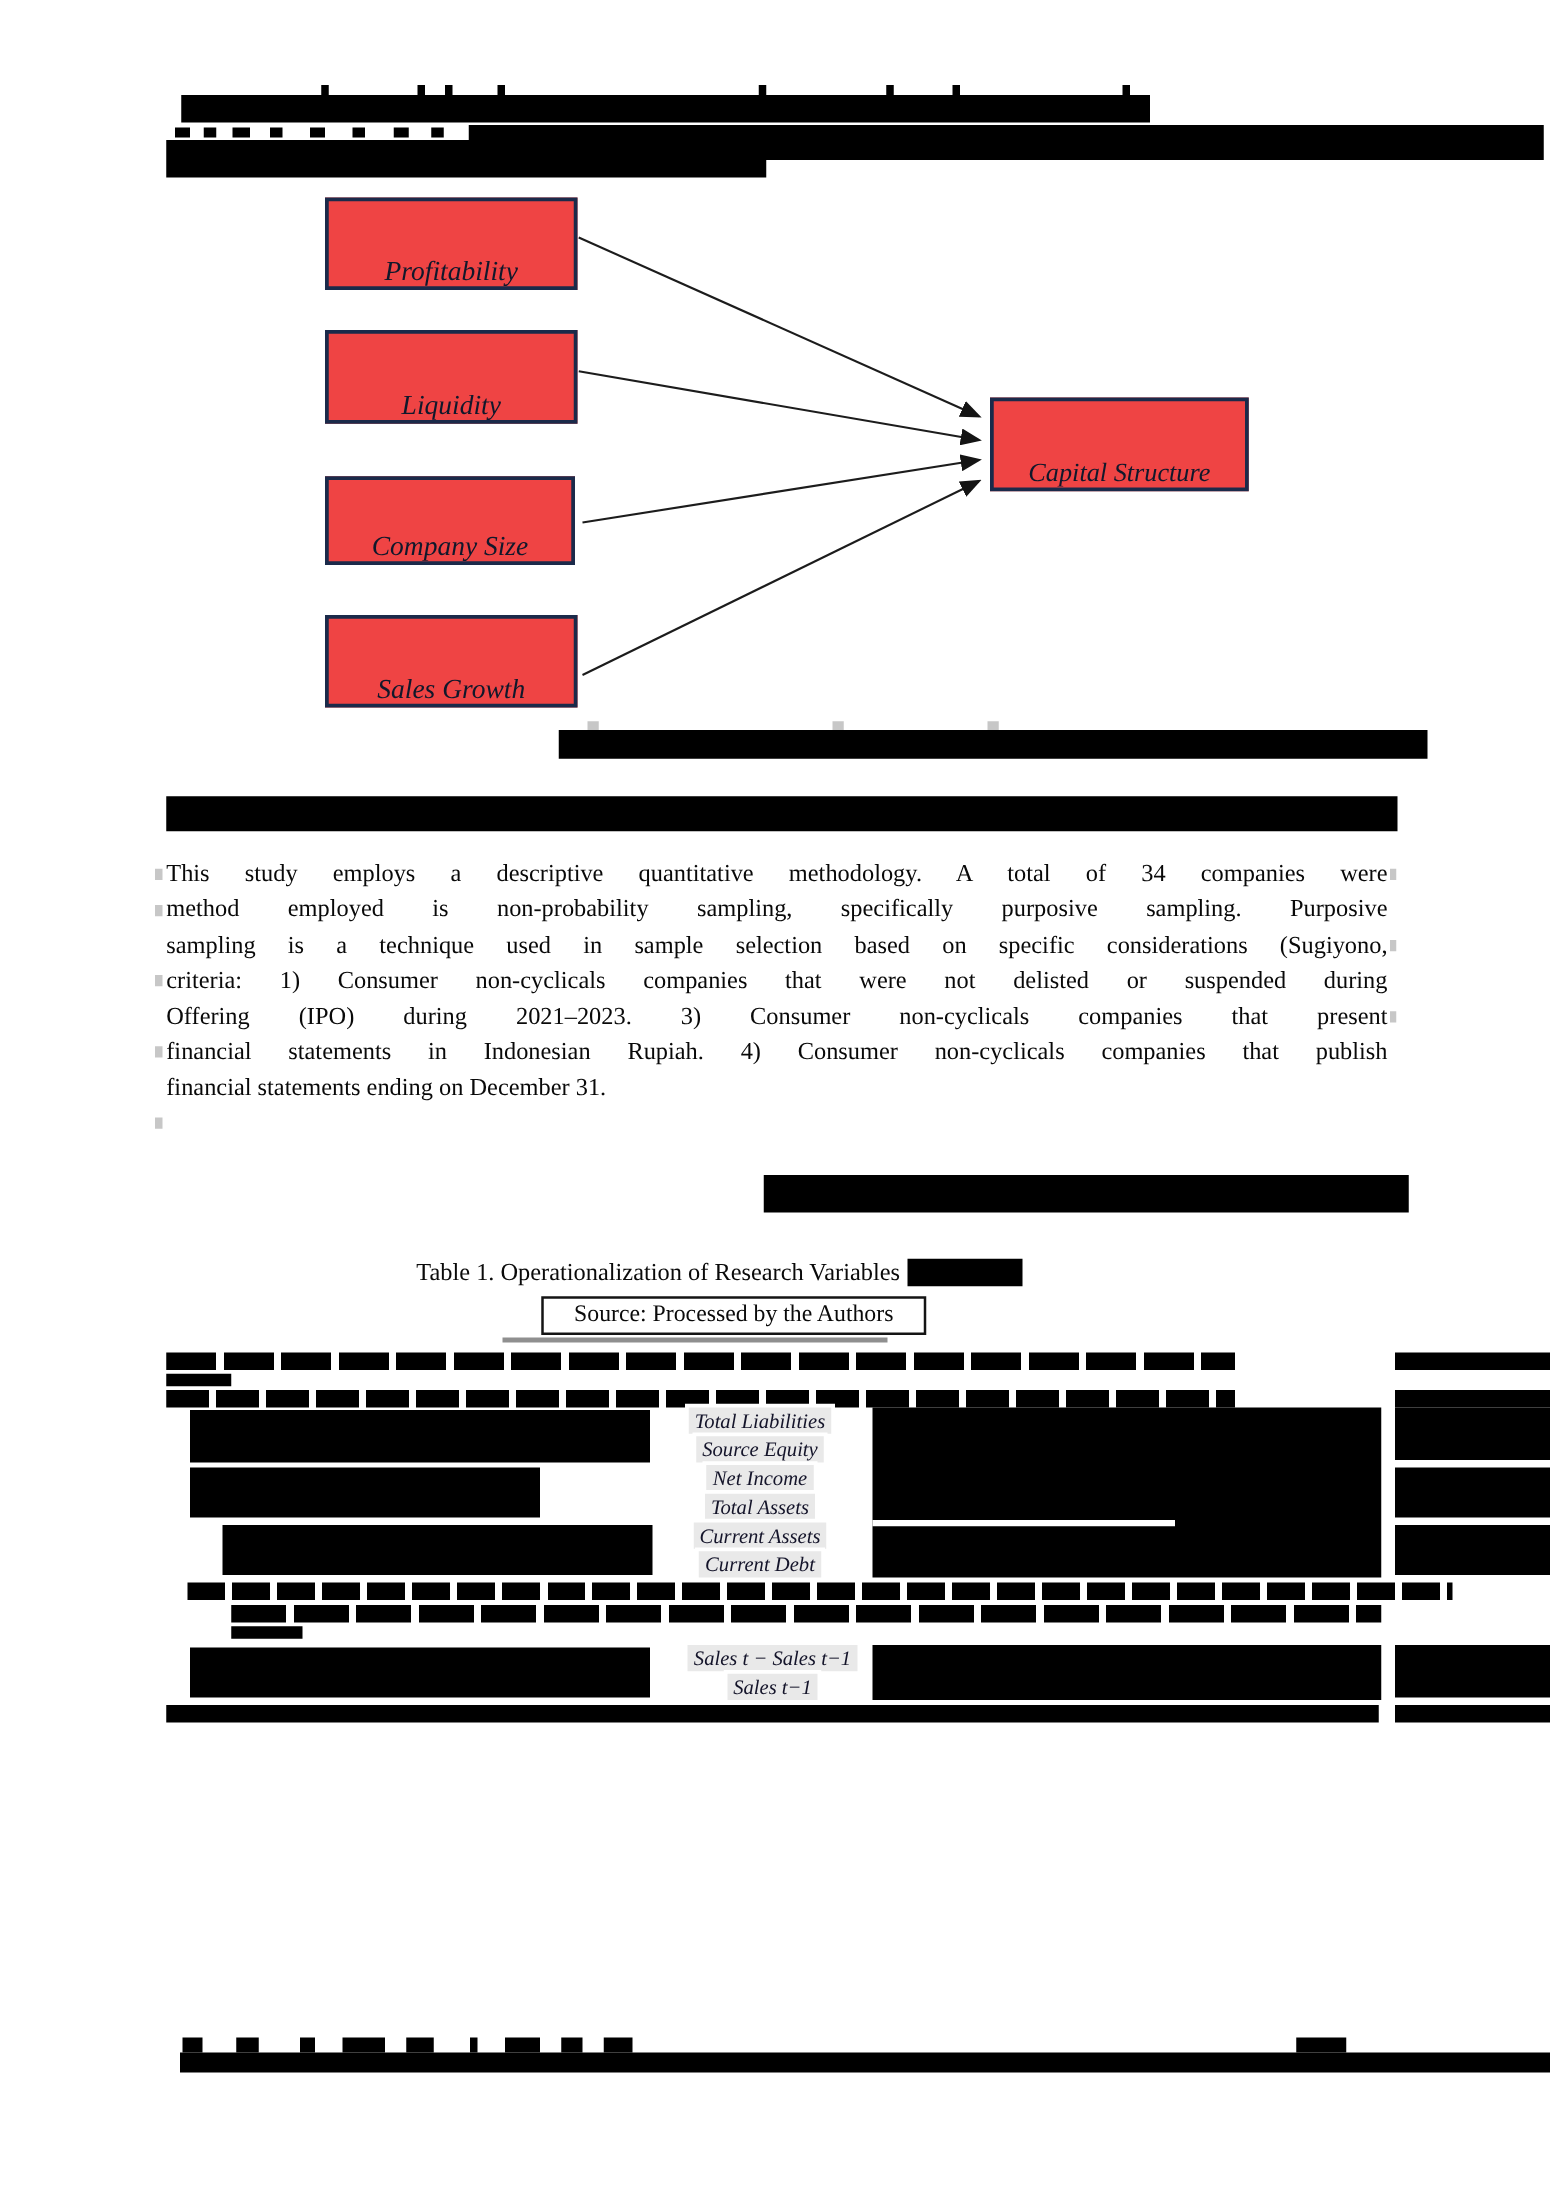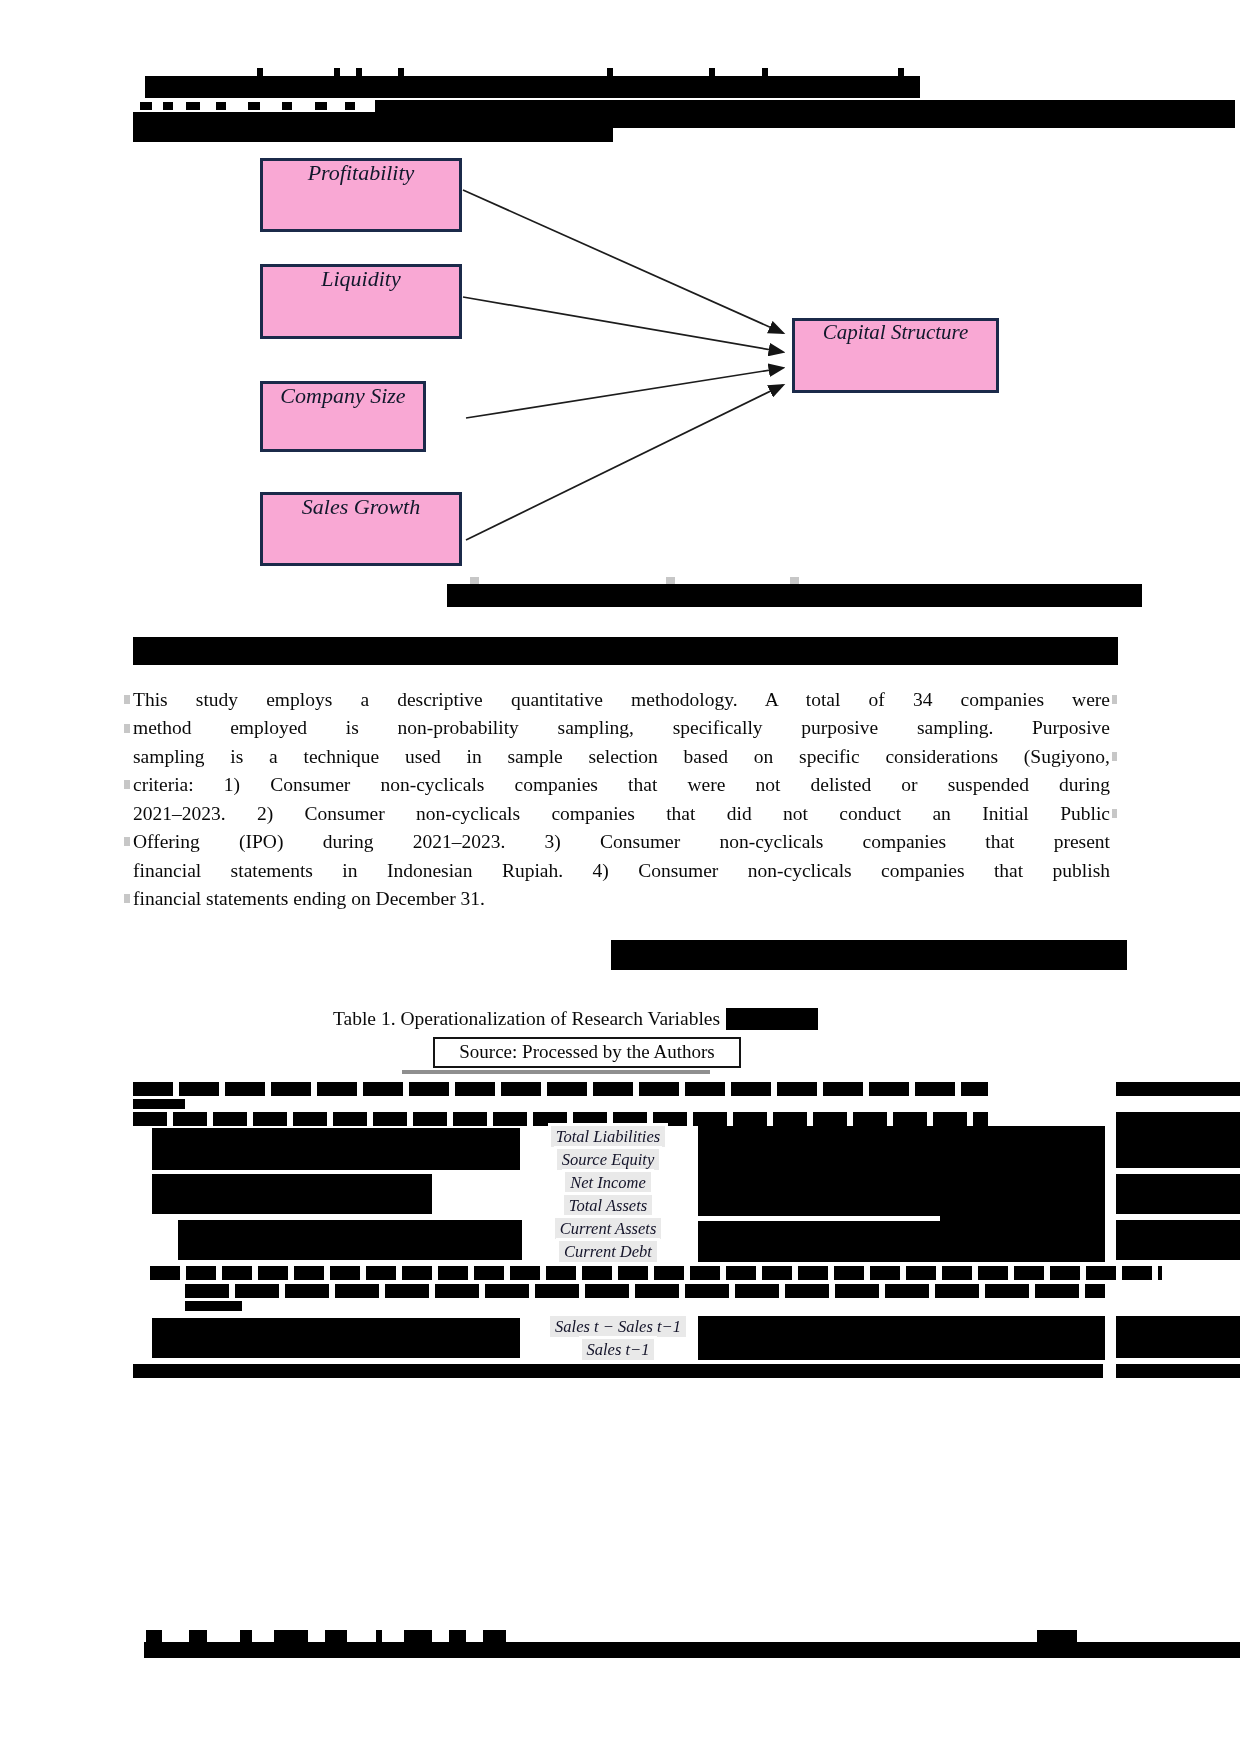--- a/index.html
+++ b/index.html
@@ -10,22 +10,22 @@
   *{margin:0;padding:0;box-sizing:border-box;}
   html,body{background:#ffffff;}
   body{width:1240px;height:1754px;position:relative;font-family:"Liberation Serif",serif;}
   .page{position:absolute;left:0;top:0;width:1240px;height:1754px;background:#fff;overflow:hidden;}
   .abs{position:absolute;}
   .red{background:var(--redaction);}
   .dash{background:repeating-linear-gradient(90deg,#000 0 var(--d,36px),#fff var(--d,36px) calc(var(--d,36px) + 6px));}
   .gtick{background:#c7c7c7;}
   .vbox{
     border:3px solid var(--navy);
-    display:flex;align-items:flex-start;justify-content:center;
-    font:italic 22px/1.1 "Liberation Serif",serif;color:#10182b;background:#f9a8d4;
+    display:flex;align-items:flex-end;justify-content:center;
+    font:italic 22px/1.1 "Liberation Serif",serif;color:#10182b;background:#ef4444;
   }
   .para{
     left:133px;top:686px;width:977px;
     font:19.5px/28.45px "Liberation Serif",serif;color:#090909;
   }
   .pline{text-align:justify;text-align-last:justify;-moz-text-align-last:justify;white-space:normal;}
   .pline.last{text-align-last:left;}
   .tcaption{font:19.5px/26px "Liberation Serif",serif;color:#0a0a0a;white-space:nowrap;}
   .tsource{
     font:19px/26px "Liberation Serif",serif;color:#0a0a0a;text-align:center;
@@ -76,21 +76,21 @@
       <line x1="466" y1="418" x2="783" y2="368" stroke="#1c1c1c" stroke-width="1.7" marker-end="url(#ah)"></line>
       <line x1="466" y1="540" x2="783" y2="385" stroke="#1c1c1c" stroke-width="1.7" marker-end="url(#ah)"></line>
     </svg>
 
     <div class="abs vbox" style="left:260px;top:158px;width:202px;height:74px;">
       <span>Profitability</span>
     </div>
     <div class="abs vbox" style="left:260px;top:264px;width:202px;height:75px;">
       <span>Liquidity</span>
     </div>
-    <div class="abs vbox" style="left:260px;top:381px;width:166px;height:71px;">
+    <div class="abs vbox" style="left:260px;top:381px;width:200px;height:71px;">
       <span>Company Size</span>
     </div>
     <div class="abs vbox" style="left:260px;top:492px;width:202px;height:74px;">
       <span>Sales Growth</span>
     </div>
     <div class="abs vbox" style="left:792px;top:318px;width:207px;height:75px;font-size:21px;">
       <span>Capital Structure</span>
     </div>
 
     <div class="abs gtick" style="left:470px;top:577px;width:9px;height:7px;"></div>
@@ -99,21 +99,20 @@
     <div class="abs red" style="left:447px;top:584px;width:695px;height:23px;"></div>
   </div>
 
   <div class="abs red" style="left:133px;top:637px;width:985px;height:28px;"></div>
 
   <div class="abs para" style="position:absolute;">
     <div class="pline">This study employs a descriptive quantitative methodology. A total of 34 companies were</div>
     <div class="pline">method employed is non-probability sampling, specifically purposive sampling. Purposive</div>
     <div class="pline">sampling is a technique used in sample selection based on specific considerations (Sugiyono,</div>
     <div class="pline">criteria: 1) Consumer non-cyclicals companies that were not delisted or suspended during</div>
-    <div class="pline">2021–2023.  2) Consumer non-cyclicals companies that did not conduct an Initial Public</div>
     <div class="pline">Offering (IPO) during 2021–2023. 3) Consumer non-cyclicals companies that present</div>
     <div class="pline">financial statements in Indonesian Rupiah. 4) Consumer non-cyclicals companies that publish</div>
     <div class="pline last">financial statements ending on December 31.</div>
 
     <div class="red" style="position:absolute;left:478px;top:254px;width:516px;height:30px;"></div>
 
     <div class="gtick" style="position:absolute;left:-9px;top:9px;width:6px;height:9px;"></div>
     <div class="gtick" style="position:absolute;left:-9px;top:38px;width:6px;height:9px;"></div>
     <div class="gtick" style="position:absolute;left:-9px;top:94px;width:6px;height:9px;"></div>
     <div class="gtick" style="position:absolute;left:-9px;top:151px;width:6px;height:9px;"></div>

